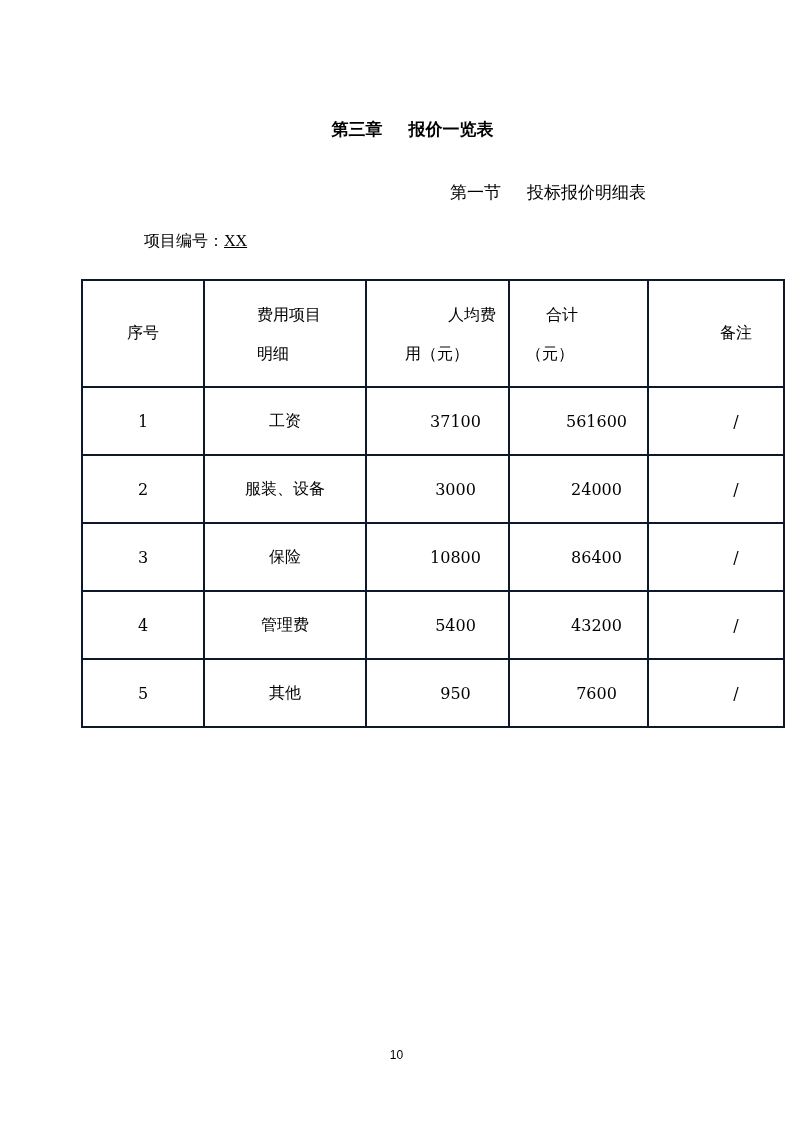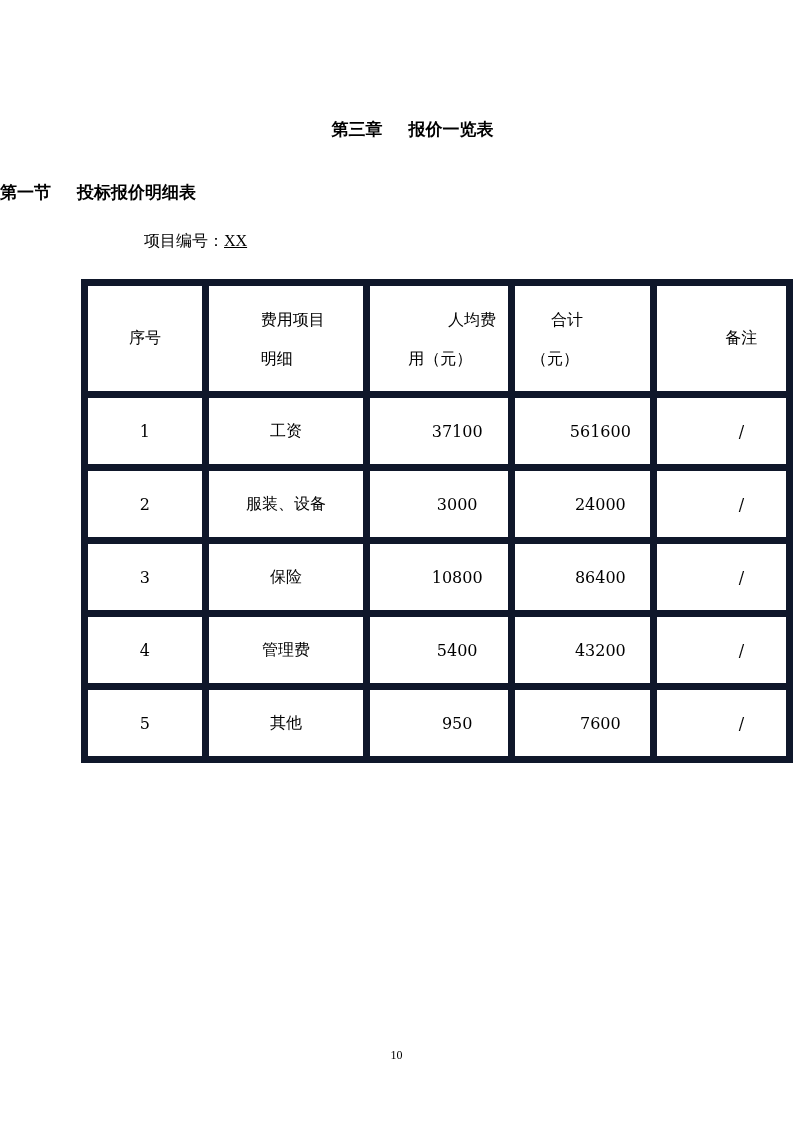--- a/index.html
+++ b/index.html
@@ -1,29 +1,29 @@
 <!DOCTYPE html>
 <html><head>
 <meta charset="utf-8">
 <style>
   html,body{margin:0;padding:0;background:#fff;}
   body{width:793px;height:1122px;position:relative;font-family:"DejaVu Serif","Liberation Serif",serif;color:#000;overflow:hidden;}
   .h1{position:absolute;top:118px;left:16px;width:793px;text-align:center;font-size:17px;font-weight:bold;font-family:"DejaVu Sans","Liberation Sans",sans-serif;}
-  .h2{position:absolute;top:181px;left:0;width:646px;text-align:left;font-size:17px;font-weight:bold;font-family:"DejaVu Sans","Liberation Sans",sans-serif;}
+  .h2{position:absolute;top:181px;left:0;width:646px;text-align:right;font-size:17px;font-weight:normal;font-family:"DejaVu Sans","Liberation Sans",sans-serif;}
   .gap{display:inline-block;width:26px;}
   .projno{position:absolute;top:231px;left:144px;font-size:16px;}
   .projno .u{text-decoration:underline;font-family:"Liberation Serif",serif;}
   table{position:absolute;left:81px;top:279px;border-collapse:collapse;font-size:16px;}
-  td{border:7px solid #0f172a;padding:0;vertical-align:middle;}
+  td{border:2px solid #0f172a;padding:0;vertical-align:middle;}
   .c{text-align:center;}
   .hdr td{height:105px;}
   .row td{height:66px;}
   .two{line-height:39px;text-align:left;padding-left:22px;}
   .line{display:inline-block;border-bottom:1px solid #000;vertical-align:baseline;}
-  .pageno{position:absolute;top:1048px;left:0;width:793px;text-align:center;font-size:12px;font-family:Liberation Serif, serif;}
+  .pageno{position:absolute;top:1048px;left:0;width:793px;text-align:center;font-size:12px;font-family:Liberation Sans, sans-serif;}
 </style>
 </head>
 <body>
 
 <div class="h1"><span>第三章</span><span class="gap"></span><span>报价一览表</span></div>
 <div class="h2"><span>第一节</span><span class="gap"></span><span>投标报价明细表</span></div>
 <div class="projno"><span>项目编号：</span><span class="u">XX</span></div>
 
 <table>
   <tbody>

